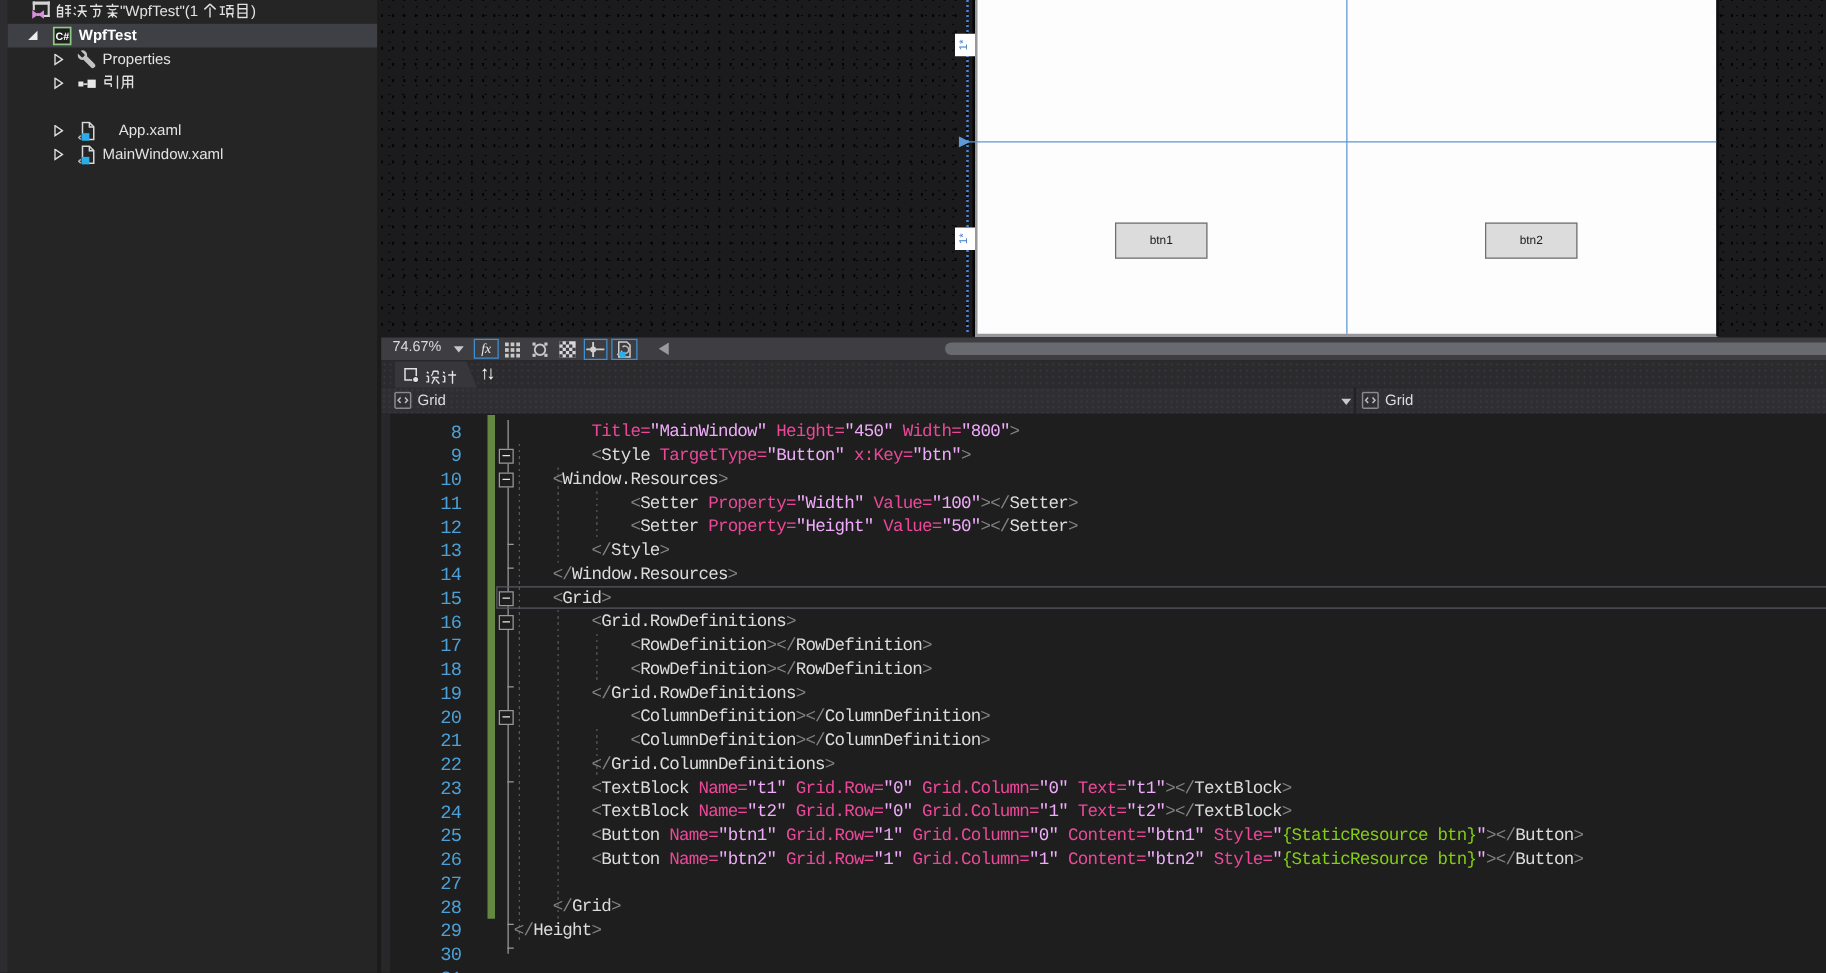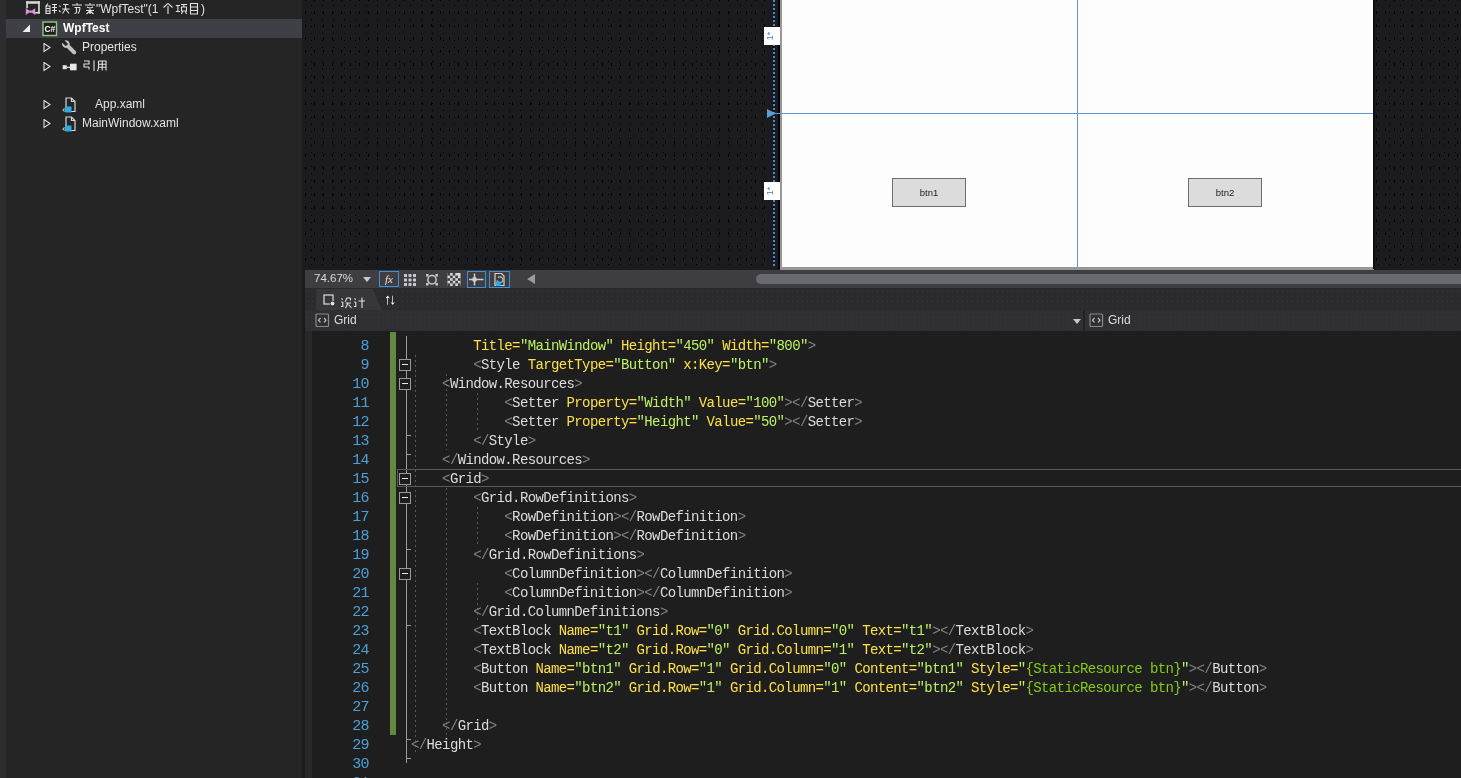--- a/index.html
+++ b/index.html
@@ -18,22 +18,22 @@
      background-size:11px 7px,9px 13px;background-position:1px 2px,5px 6px;overflow:hidden;}
   #toolbar{position:absolute;left:0;top:270px;width:1159px;height:18px;background:#3e3e42;}
   #tabsrow{position:absolute;left:0;top:288px;width:1159px;height:22px;background:#2b2b2e;border-top:1px solid #29292c;background-image:radial-gradient(rgba(160,160,175,0.10) 0.7px,transparent 0.9px);background-size:5px 5px;}
   #crumbs{position:absolute;left:0;top:310px;width:1159px;height:21px;background:#2f2f33;background-image:radial-gradient(rgba(150,160,190,0.09) 0.7px,transparent 0.9px);background-size:4.5px 4.5px;}
   #editor{position:absolute;left:0;top:331px;width:1159px;height:447px;background:#1e1e1e;
      font-family:"Liberation Mono",monospace;font-size:14px;letter-spacing:-0.625px;}
   .ln{position:absolute;left:20px;width:44px;top:6px;text-align:right;color:#4ba0d7;line-height:19px;white-space:pre;font-size:15px;}
   .codeline{height:19px;line-height:19px;white-space:pre;}
   .g{color:#828282;} 
   .e{color:#dcdcdc;} 
-  .a{color:#fde047;text-align:right;} 
-  .v{color:#bef264;} 
+  .a{color:#ec4899;text-align:right;} 
+  .v{color:#f0abfc;} 
   .m{color:#84cc16;} 
   .guide{position:absolute;width:1px;background:repeating-linear-gradient(180deg,#585858 0 2px,transparent 2px 5px);}
   .foldbox{position:absolute;left:94px;width:12px;height:12px;border:1px solid #999;background:#1e1e1e;color:#ccc;}
   .foldbox:before{content:"";position:absolute;left:2px;right:2px;top:4px;height:1.2px;background:#e8e8e8;}
   .ltick{position:absolute;left:101px;width:5px;height:1px;background:#9a9a9a;}
   .cj{display:inline-block;width:12px;height:13px;margin:0 0.5px;vertical-align:-2px;}
   .cj path{stroke:#e2e2e2;stroke-width:1.1;fill:none;}
   .ticon{position:absolute;top:1px;}
 </style>
 </head>

